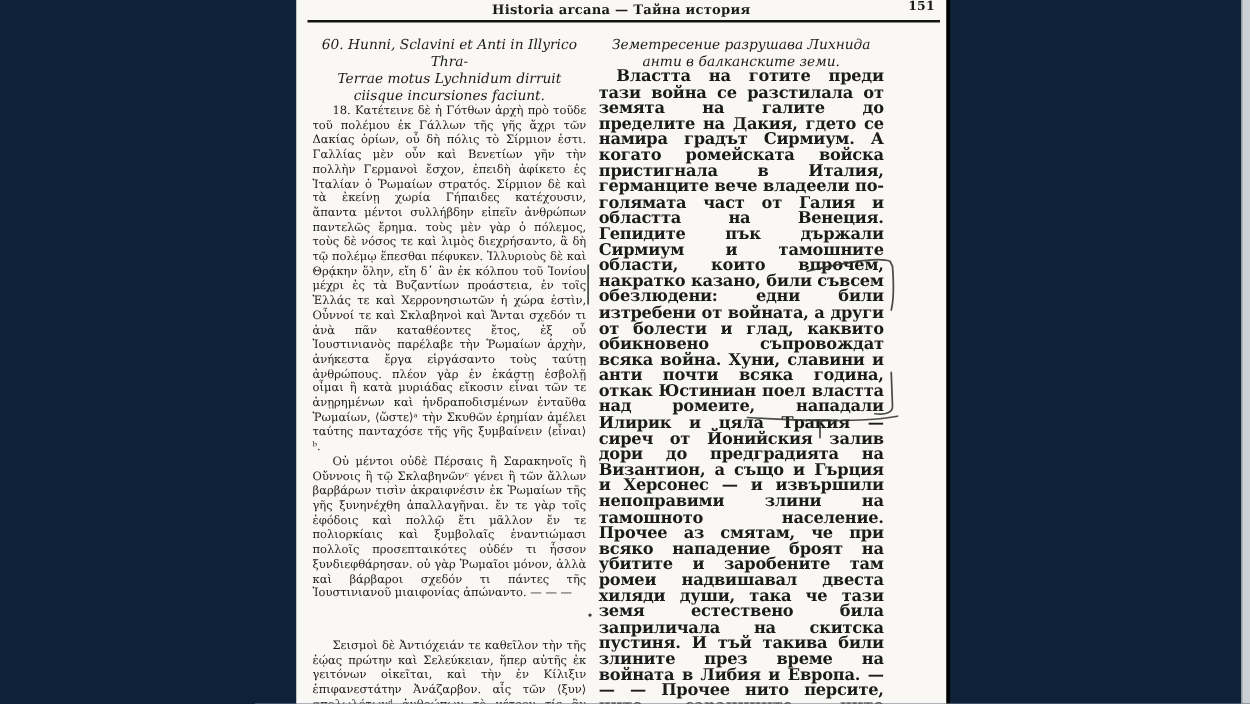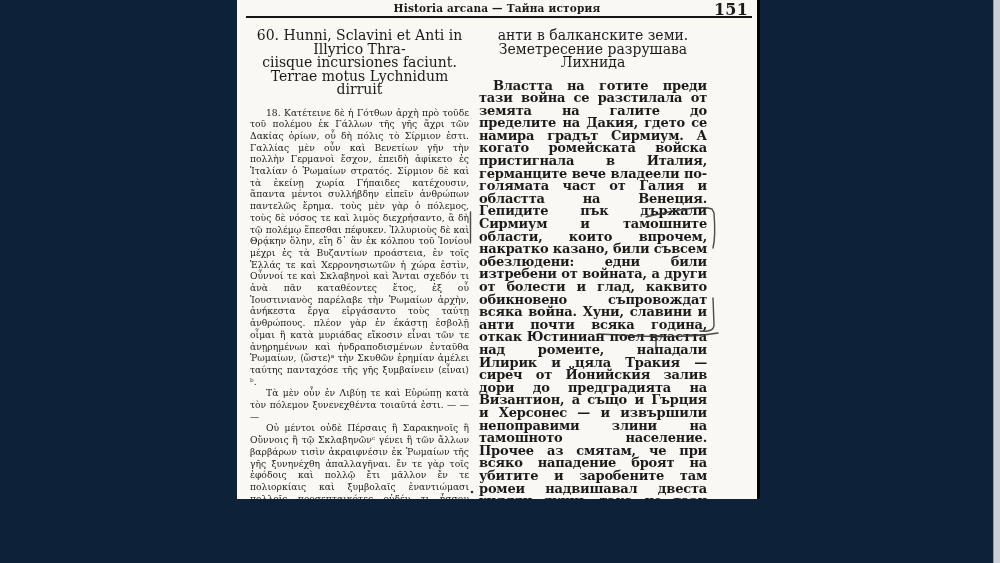--- a/index.html
+++ b/index.html
@@ -7,32 +7,32 @@
     --scrollbar:#cbd0d4; --scrollbar-border:#93989c; --pen:#333333;
   }
   *{box-sizing:border-box;}
   html,body{margin:0;padding:0;}
   body{
     width:1000px;height:563px;overflow:hidden;background:var(--bg);
     font-family:"DejaVu Serif","DejaVu Sans",serif;color:var(--ink);
   }
   .viewer{position:relative;width:1000px;height:563px;}
   .page{
-    position:absolute;left:237px;top:0;width:523px;height:499px;
+    position:absolute;left:237px;top:0;width:523px;height:563px;
     background:var(--page);border-right:3px solid #000;overflow:hidden;
   }
   .running-head{position:relative;height:15px;padding-top:2px;
     font-size:10.5px;font-weight:bold;text-align:center;letter-spacing:.2px;}
-  .rh-page{position:absolute;right:9px;top:0;font-size:16px;font-weight:bold;}
+  .rh-page{position:absolute;right:9px;top:0;font-size:10px;font-weight:bold;}
   .rule{border-bottom:2px solid var(--rule);margin:1px 5px 0 9px;}
   .cols{display:flex;gap:10px;padding:11px 50px 0 13px;align-items:flex-start;}
   .col-left{flex:0 0 219px;}
   .col-right{flex:1;min-width:0;}
-  .col-heading{text-align:center;font-size:14px;
-    line-height:13.5px;margin-bottom:10px;}
+  .col-heading{font-style:italic;text-align:center;font-size:11px;
+    line-height:13.5px;}
   .col p{margin:0;text-align:justify;}
   .greek{font-size:9.2px;line-height:11.7px;text-indent:16px;}
   .bulg{font-size:13px;line-height:12.6px;font-weight:bold;
     letter-spacing:-0.2px;text-indent:14px;}
   .gap-lg{margin-top:30px !important;}
   .annotations{position:absolute;left:0;top:0;width:1000px;height:563px;
     pointer-events:none;}
   .annotations path,.annotations line{stroke:var(--pen);stroke-width:1.4;
     fill:none;stroke-linecap:round;opacity:.88;}
   .scrollbar{position:absolute;right:0;top:0;width:7px;height:563px;
@@ -49,33 +49,32 @@
       <span>Historia arcana — Тайна история</span>
       <span class="rh-page">151</span>
     </div>
     <div class="rule"></div>
 
     <div class="cols">
 
       <div class="col col-left">
         <div class="col-heading">
           <div>60. Hunni, Sclavini et Anti in Illyrico Thra-</div>
+          <div>Terrae motus Lychnidum dirruit</div>
           <div>ciisque incursiones faciunt.</div>
-          <div>Terrae motus Lychnidum dirruit</div>
         </div>
         <p class="greek">18. Κατέτεινε δὲ ἡ Γότθων ἀρχὴ πρὸ τοῦδε τοῦ πολέμου ἐκ Γάλλων τῆς γῆς ἄχρι τῶν Δακίας ὁρίων, οὗ δὴ πόλις τὸ Σίρμιον ἐστι. Γαλλίας μὲν οὖν καὶ Βενετίων γῆν τὴν πολλὴν Γερμανοὶ ἔσχον, ἐπειδὴ ἀφίκετο ἐς Ἰταλίαν ὁ Ῥωμαίων στρατός. Σίρμιον δὲ καὶ τὰ ἐκείνῃ χωρία Γήπαιδες κατέχουσιν, ἅπαντα μέντοι συλλήβδην εἰπεῖν ἀνθρώπων παντελῶς ἔρημα. τοὺς μὲν γὰρ ὁ πόλεμος, τοὺς δὲ νόσος τε καὶ λιμὸς διεχρήσαντο, ἃ δὴ τῷ πολέμῳ ἕπεσθαι πέφυκεν. Ἰλλυριοὺς δὲ καὶ Θρᾴκην ὅλην, εἴη δ᾽ ἂν ἐκ κόλπου τοῦ Ἰονίου μέχρι ἐς τὰ Βυζαντίων προάστεια, ἐν τοῖς Ἑλλάς τε καὶ Χερρονησιωτῶν ἡ χώρα ἐστὶν, Οὖννοί τε καὶ Σκλαβηνοὶ καὶ Ἄνται σχεδόν τι ἀνὰ πᾶν καταθέοντες ἔτος, ἐξ οὗ Ἰουστινιανὸς παρέλαβε τὴν Ῥωμαίων ἀρχὴν, ἀνήκεστα ἔργα εἰργάσαντο τοὺς ταύτῃ ἀνθρώπους. πλέον γὰρ ἐν ἑκάστῃ ἐσβολῇ οἶμαι ἢ κατὰ μυριάδας εἴκοσιν εἶναι τῶν τε ἀνῃρημένων καὶ ἠνδραποδισμένων ἐνταῦθα Ῥωμαίων, ⟨ὥστε⟩ᵃ τὴν Σκυθῶν ἐρημίαν ἀμέλει ταύτης πανταχόσε τῆς γῆς ξυμβαίνειν ⟨εἶναι⟩ᵇ.</p>
-        <p class="greek">Τὰ μὲν οὖν ἐν Λιβύῃ τε καὶ Εὐρώπῃ κατὰ τὸν πόλεμον ξυνενεχθέντα τοιαῦτά ἐστι. — — —</p>
         <p class="greek">Οὐ μέντοι οὐδὲ Πέρσαις ἢ Σαρακηνοῖς ἢ Οὔννοις ἢ τῷ Σκλαβηνῶνᶜ γένει ἢ τῶν ἄλλων βαρβάρων τισὶν ἀκραιφνέσιν ἐκ Ῥωμαίων τῆς γῆς ξυνηνέχθη ἀπαλλαγῆναι. ἔν τε γὰρ τοῖς ἐφόδοις καὶ πολλῷ ἔτι μᾶλλον ἔν τε πολιορκίαις καὶ ξυμβολαῖς ἐναντιώμασι πολλοῖς προσεπταικότες οὐδέν τι ἧσσον ξυνδιεφθάρησαν. οὐ γὰρ Ῥωμαῖοι μόνον, ἀλλὰ καὶ βάρβαροι σχεδόν τι πάντες τῆς Ἰουστινιανοῦ μιαιφονίας ἀπώναντο. — — —</p>
         <p class="greek gap-lg">Σεισμοὶ δὲ Ἀντιόχειάν τε καθεῖλον τὴν τῆς ἑῴας πρώτην καὶ Σελεύκειαν, ἥπερ αὐτῆς ἐκ γειτόνων οἰκεῖται, καὶ τὴν ἐν Κίλιξιν ἐπιφανεστάτην Ἀνάζαρβον. αἷς τῶν ⟨ξυν⟩απολωλότωνᵈ ἀνθρώπων τὸ μέτρον τίς ἂν διαριθμεῖσθαι δυνατὸς εἴη; προσθείη δὲ ἄν τις τά τε Ἴβωρα</p>
       </div>
 
       <div class="col col-right">
         <div class="col-heading">
+          <div>Земетресение разрушава Лихнида</div>
           <div>анти в балканските земи.</div>
-          <div>Земетресение разрушава Лихнида</div>
         </div>
         <p class="bulg">Властта на готите преди тази война се разстилала от земята на галите до пределите на Дакия, гдето се намира градът Сирмиум. А когато ромейската войска пристигнала в Италия, германците вече владеели по-голямата част от Галия и областта на Венеция. Гепидите пък държали Сирмиум и тамошните области, които впрочем, накратко казано, били съвсем обезлюдени: едни били изтребени от войната, а други от болести и глад, каквито обикновено съпровождат всяка война. Хуни, славини и анти почти всяка година, откак Юстиниан поел властта над ромеите, нападали Илирик и цяла Тракия — сиреч от Йонийския залив дори до предградията на Византион, а също и Гърция и Херсонес — и извършили непоправими злини на тамошното население. Прочее аз смятам, че при всяко нападение броят на убитите и заробените там ромеи надвишавал двеста хиляди души, така че тази земя естествено била заприличала на скитска пустиня. И тъй такива били злините през време на войната в Либия и Европа. — — — Прочее нито персите, нито сарацините, нито хуните, нито славянското племе, нито някои от останалите варвари могли да се оттеглят невредими от ромейската земя. Защото при нашествията, а още повече при обсадите и много сражения те погивали поради силната съпротива в не по-малък брой. И тъй не само ромеите, но и почти всички варвари задоволявали Юстиниановото кръвожадие. — — —</p>
 
       </div>
 
     </div>
   </div>
 
   <svg class="annotations" viewBox="0 0 1000 563" xmlns="http://www.w3.org/2000/svg">
     <path d="M646,217 C680,209 704,206 712,209 L714,213 C715,226 715,240 713,248"></path>

